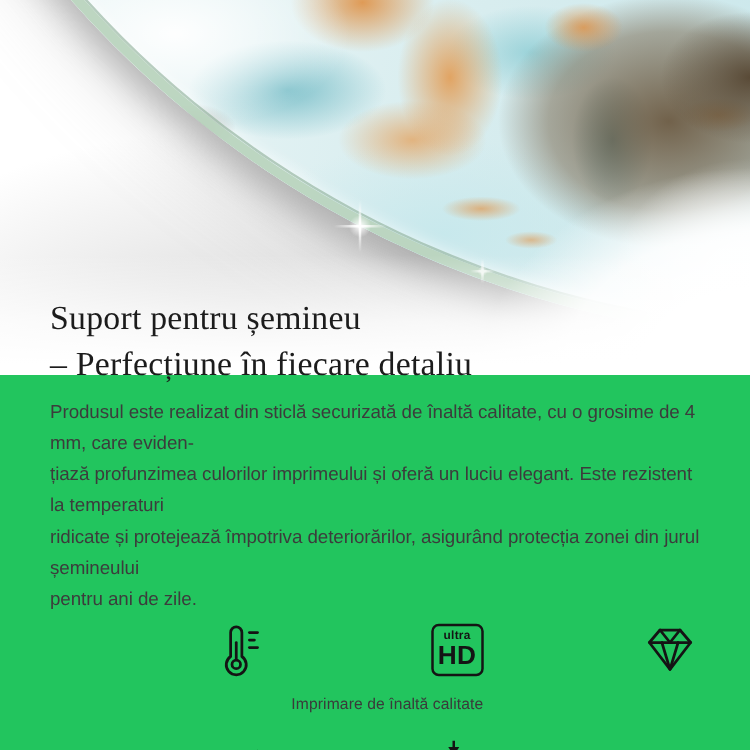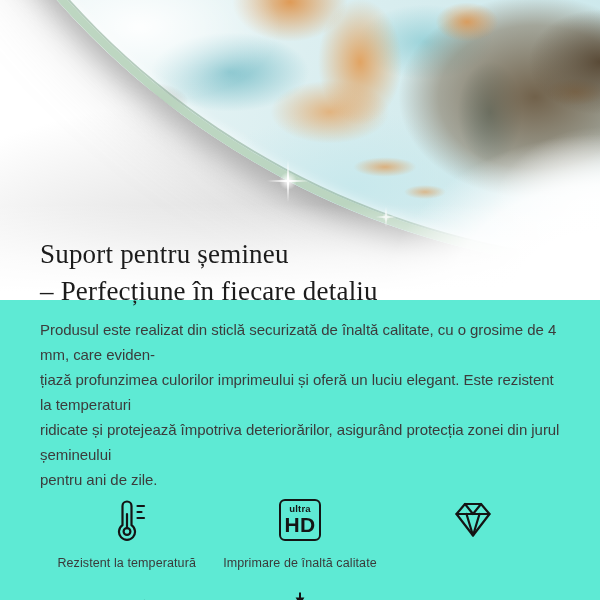--- a/index.html
+++ b/index.html
@@ -1,16 +1,16 @@
 <!DOCTYPE html>
 <html><head>
 <meta charset="utf-8">
 <style>
   html,body{margin:0;padding:0;background:#fff;}
-  .page{position:relative;width:600px;height:600px;overflow:hidden;background:#5eead4;
+  .page{position:relative;width:600px;height:600px;overflow:hidden;background:#22c55e;
         font-family:"Liberation Sans",sans-serif;}
 
   
   .hero{position:absolute;top:0;left:0;width:600px;height:300px;overflow:hidden;z-index:0;
         background:
           radial-gradient(420px 210px at 210px 265px, rgba(175,175,175,0.45), rgba(205,205,205,0.22) 55%, rgba(255,255,255,0) 78%),
           #fff;}
   .glass-circle{position:absolute;left:-145px;top:-1338px;width:1610px;height:1610px;
         border-radius:50%;overflow:hidden;background:#e8f4f4;
         box-shadow:0 16px 26px rgba(120,120,120,0.45), 0 30px 60px rgba(150,150,150,0.25);}
@@ -56,21 +56,21 @@
   .sparkle-2{left:376px;top:207px;width:20px;height:20px;opacity:.8;}
 
   
   .content{position:relative;z-index:1;padding:236px 40px 0 40px;}
   h1.title{margin:0;font-family:"Liberation Serif",serif;font-weight:400;
         font-size:27px;line-height:37px;color:#1c1c1c;white-space:pre-line;letter-spacing:0.2px;}
   p.desc{margin:7px 0 0 0;font-size:15px;line-height:25px;color:#3c3c3c;
         white-space:pre-line;letter-spacing:-0.05px;max-width:552px;}
 
   .features{margin-top:3px;display:grid;grid-template-columns:repeat(3,1fr);row-gap:18px;}
-  .feature{display:flex;flex-direction:column;align-items:center;text-align:center;}
+  .feature{display:flex;flex-direction:column;align-items:flex-end;text-align:center;}
   .feature .icon-wrap{height:50px;display:flex;align-items:center;justify-content:center;}
   .feature svg{display:block;}
   .feature svg .ln{fill:none;stroke:#141414;stroke-width:2.2;stroke-linecap:round;stroke-linejoin:round;}
   .feature svg .thick{fill:none;stroke:#141414;stroke-width:4.2;stroke-linecap:butt;}
   .feature svg .thin{fill:none;stroke:#141414;stroke-width:2;stroke-linecap:butt;}
   .feature svg .solid{fill:#141414;stroke:none;}
   .feature .label{margin-top:11px;font-size:12.5px;color:#3a3a3a;letter-spacing:0.1px;}
 
   .uhd{width:38px;height:38px;border:2.6px solid #141414;border-radius:6px;
         display:flex;flex-direction:column;align-items:center;justify-content:center;color:#141414;}
@@ -112,21 +112,20 @@
         <div class="icon-wrap">
           <svg width="48" height="48" viewBox="0 0 48 48">
             <path class="ln" d="M28.5,29.2 V10 a4.5,4.5 0 0 0 -9,0 v19.2 a8,8 0 1 0 9,0 Z"></path>
             <circle class="ln" cx="24" cy="35.5" r="3.4"></circle>
             <line class="ln" x1="24" y1="18" x2="24" y2="31.8"></line>
             <line class="ln" x1="34.5" y1="10" x2="41" y2="10"></line>
             <line class="ln" x1="34.5" y1="16" x2="38.5" y2="16"></line>
             <line class="ln" x1="34.5" y1="22" x2="41" y2="22"></line>
           </svg>
         </div>
-        <div class="label">Rezistent la temperatură</div>
       </div>
 
       <div class="feature">
         <div class="icon-wrap">
           <div class="uhd">
             <div class="t">ultra</div>
             <div class="b">HD</div>
           </div>
         </div>
         <div class="label">Imprimare de înaltă calitate</div>

